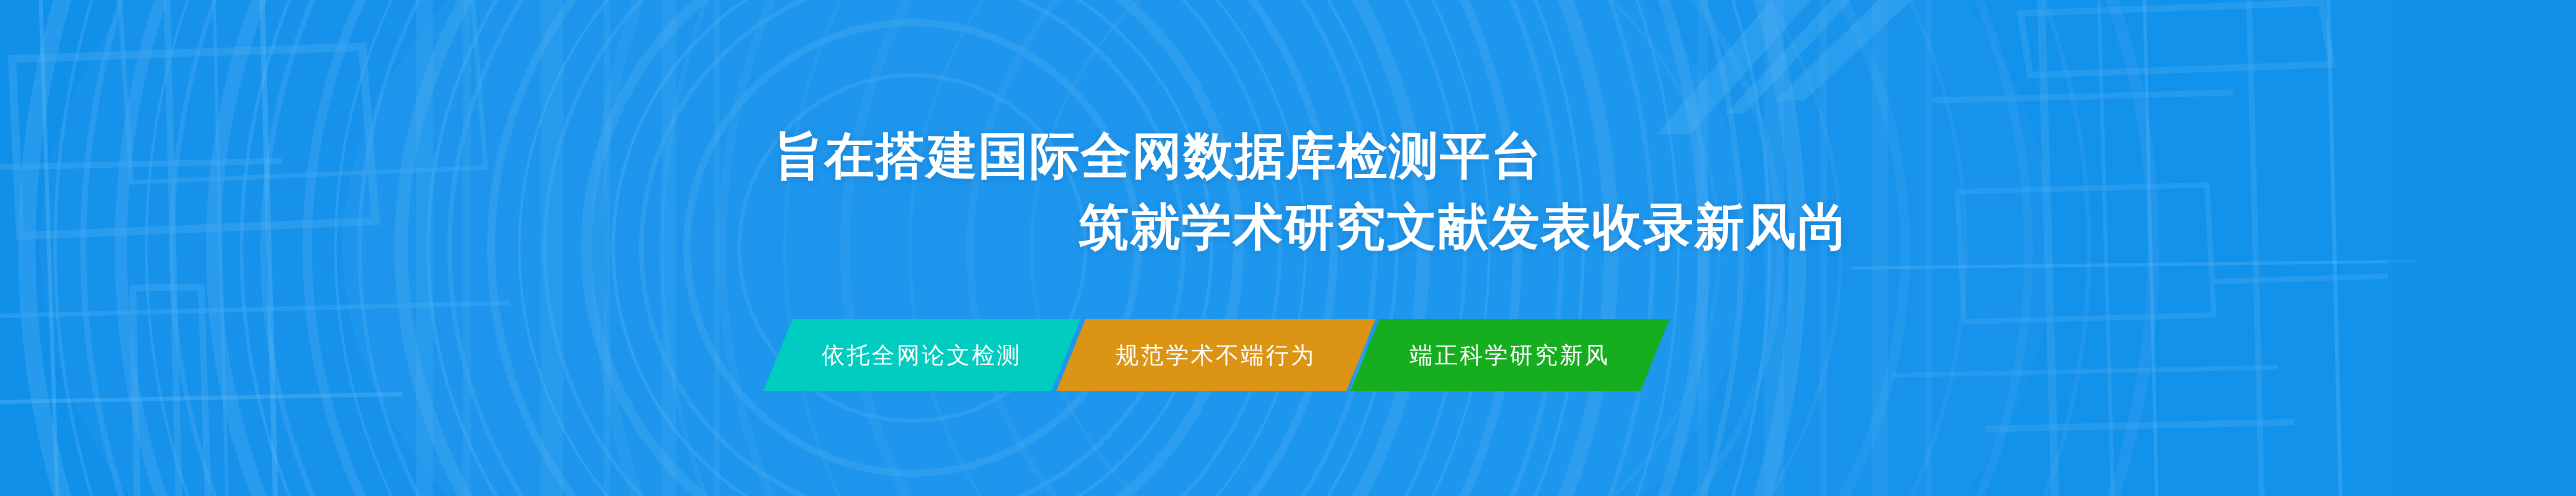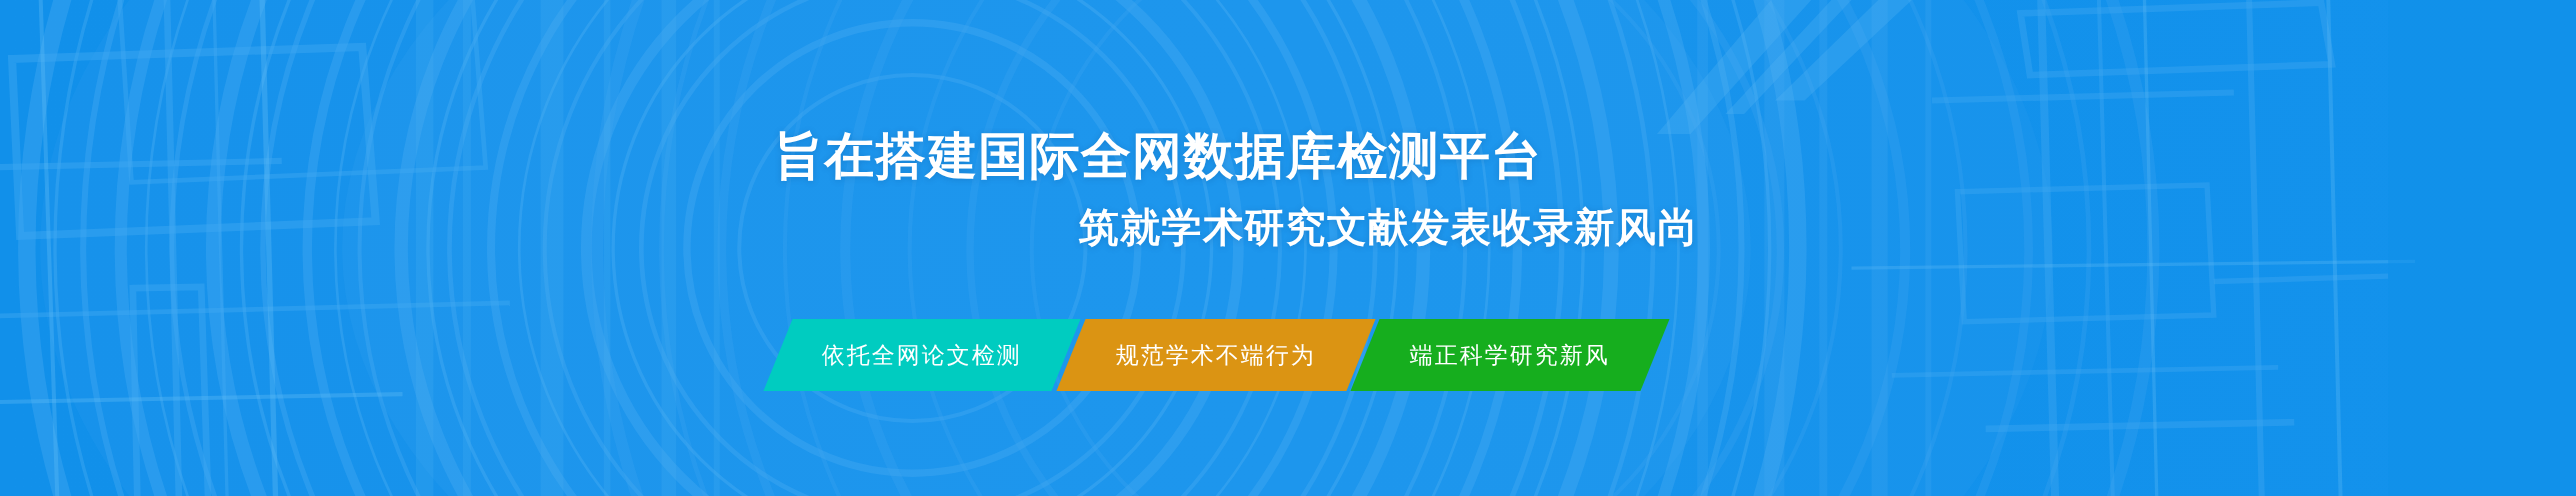--- a/index.html
+++ b/index.html
@@ -43,21 +43,21 @@
     letter-spacing: 1.3px;
     white-space: nowrap;
     text-shadow: 0 1.3px 6.7px rgba(0, 60, 120, 0.22);
   }
   #headline-line-1 {
     font-size: 50px;
     line-height: 62px;
     margin-left: 773px;
   }
   #headline-line-2 {
-    font-size: 40px;
+    font-size: 50px;
     line-height: 62px;
     margin-left: 1079px;
     margin-top: 9.4px;
   }
 
   
   #tag-band {
     position: absolute;
     left: 778px;
     top: 319px;

